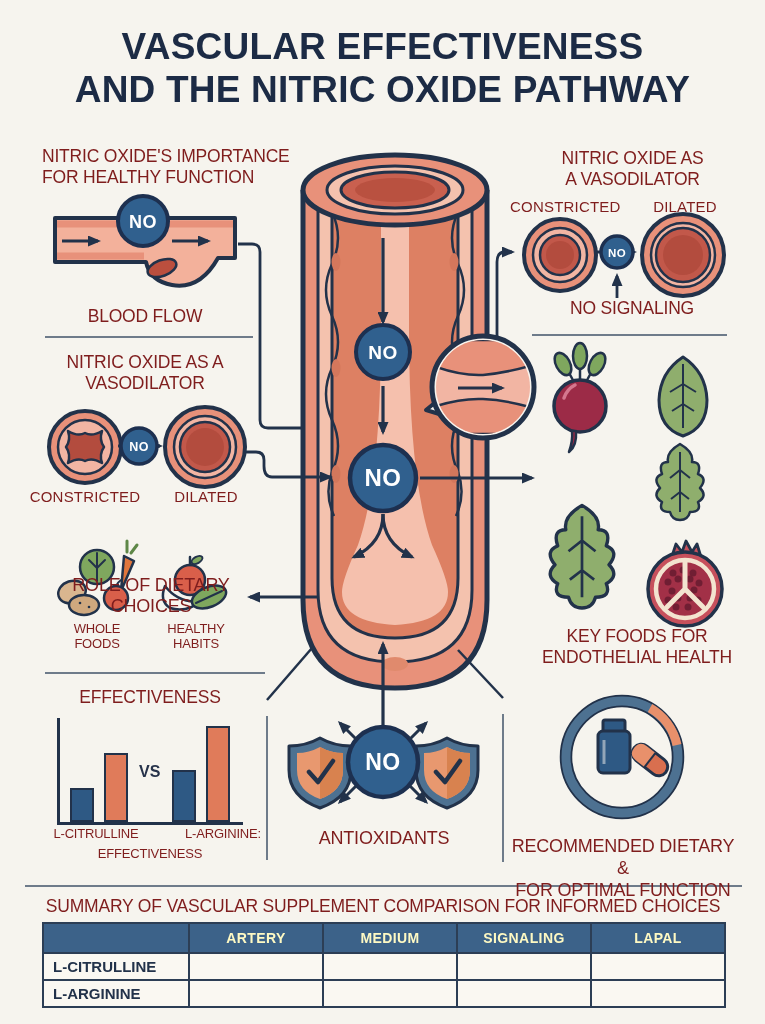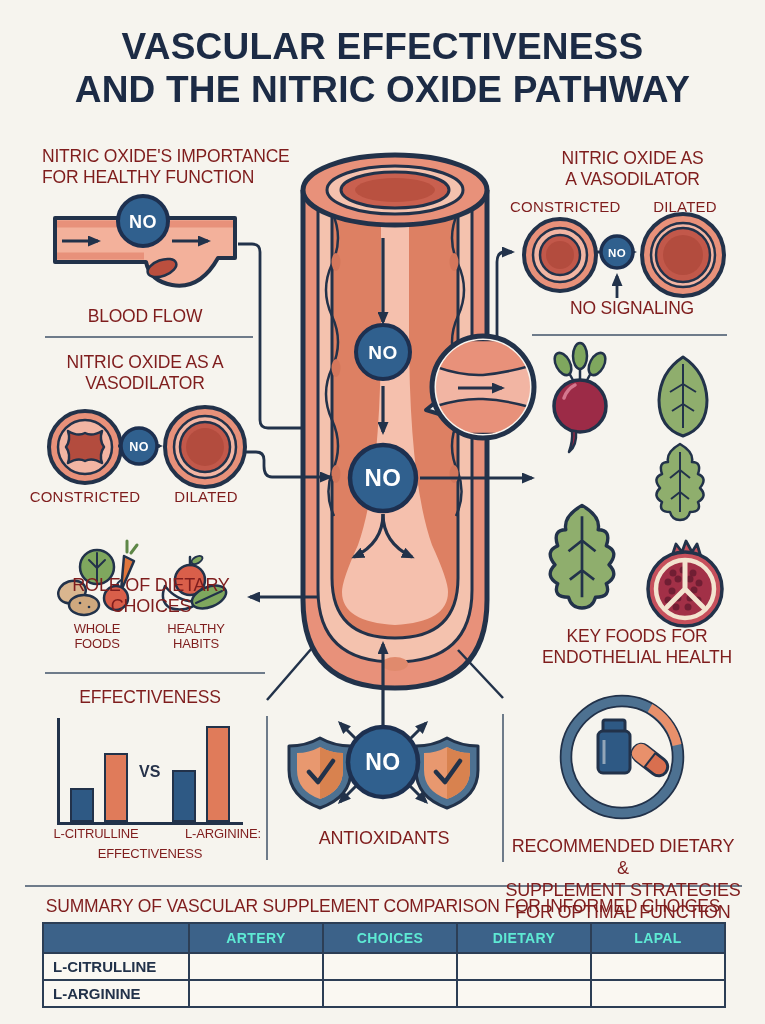--- a/index.html
+++ b/index.html
@@ -21,21 +21,21 @@
   .axis-y{position:absolute;left:2px;top:3px;width:3px;height:104px;background:#22324a;}
   .axis-x{position:absolute;left:2px;top:107px;width:186px;height:3px;background:#22324a;}
   .bar{position:absolute;bottom:3px;width:24px;border:2.5px solid #22324a;box-sizing:border-box;}
   .bar-blue{background:#2e5984;}
   .bar-orange{background:#e07b5a;}
   .vs{position:absolute;left:84px;top:48px;font-size:16px;font-weight:700;color:#26324a;text-align:center;}
   
   .sumtable{position:absolute;left:42px;top:922px;width:684px;border-collapse:collapse;z-index:2;
             background:#faf8f2;}
   .sumtable th,.sumtable td{border:2.5px solid #2c3e55;box-sizing:border-box;}
-  .sumtable thead th{background:#3c6289;color:#5eead4;font-size:14px;font-weight:700;
+  .sumtable thead th{background:#3c6289;color:#fef9c3;font-size:14px;font-weight:700;
             height:30px;letter-spacing:0.4px;}
   .sumtable tbody th{font-size:15px;font-weight:700;text-align:left;padding:0 0 0 9px;
             height:27px;color:#22324a;white-space:nowrap;}
   .sumtable td{height:27px;}
   .col0{width:146px;}
   .colx{width:134px;}
 </style>
 </head>
 <body>
 
@@ -309,32 +309,31 @@
     <div>KEY FOODS FOR</div>
     <div>ENDOTHELIAL HEALTH</div>
   </div>
 
   <div class="t h18 ctr txt-layer" style="left:286px;top:828px;width:196px;">
     <div>ANTIOXIDANTS</div>
   </div>
 
   <div class="t h18 ctr txt-layer" style="left:505px;top:836px;width:236px;line-height:1.22;">
     <div>RECOMMENDED DIETARY &amp;</div>
-    <div>SUPPLEMENT STRATEGIES</div>
     <div>FOR OPTIMAL FUNCTION</div>
   </div>
 
   <div class="t h17 ctr txt-layer" style="left:40px;top:896px;width:686px;">SUMMARY OF VASCULAR SUPPLEMENT COMPARISON FOR INFORMED CHOICES</div>
   <table class="sumtable">
     <thead>
       <tr>
         <th class="col0"></th>
         <th class="colx">ARTERY</th>
-        <th class="colx">CHOICES</th>
-        <th class="colx">DIETARY</th>
+        <th class="colx">MEDIUM</th>
+        <th class="colx">SIGNALING</th>
         <th class="colx">LAPAL</th>
       </tr>
     </thead>
     <tbody>
       <tr>
         <th>L-CITRULLINE</th>
         <td></td>
         <td></td>
         <td></td>
         <td></td>

